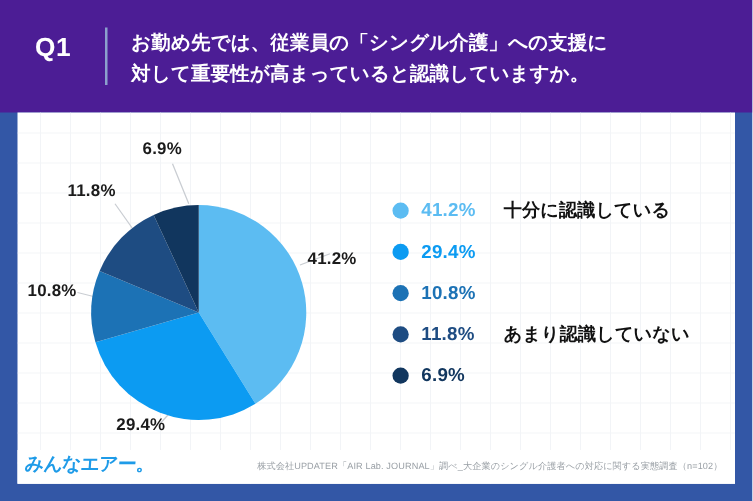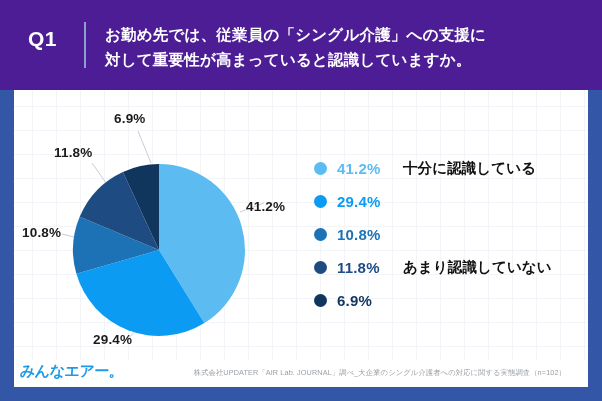--- a/index.html
+++ b/index.html
@@ -154,21 +154,21 @@
     top: 2px;
     font-size: 15px;
     font-weight: bold;
     color: #1E9BE8;
     font-family: "DejaVu Sans", sans-serif;
     letter-spacing: -0.5px;
     transform: skewX(-4deg);
   }
   #source-note {
     position: absolute;
-    right: 22px;
+    right: 10px;
     top: 8px;
     font-size: 7.3px;
     color: #9aa0a6;
     white-space: nowrap;
     letter-spacing: 0.1px;
   }
 </style>
 </head>
 <body>
 

